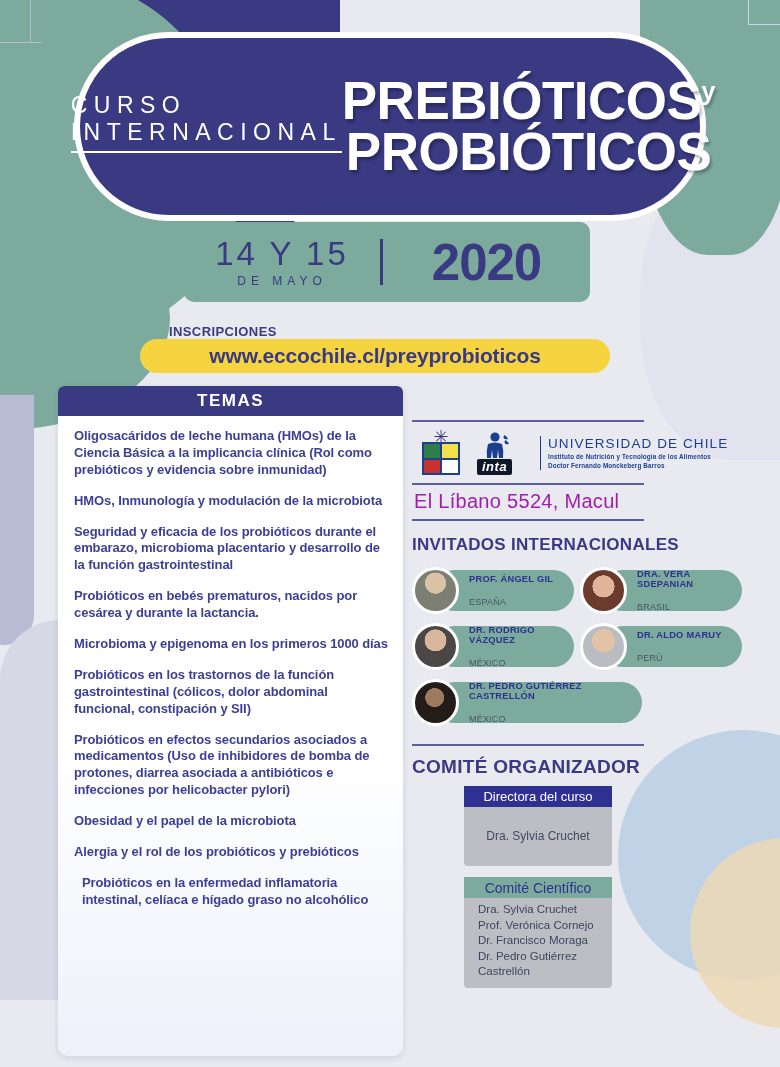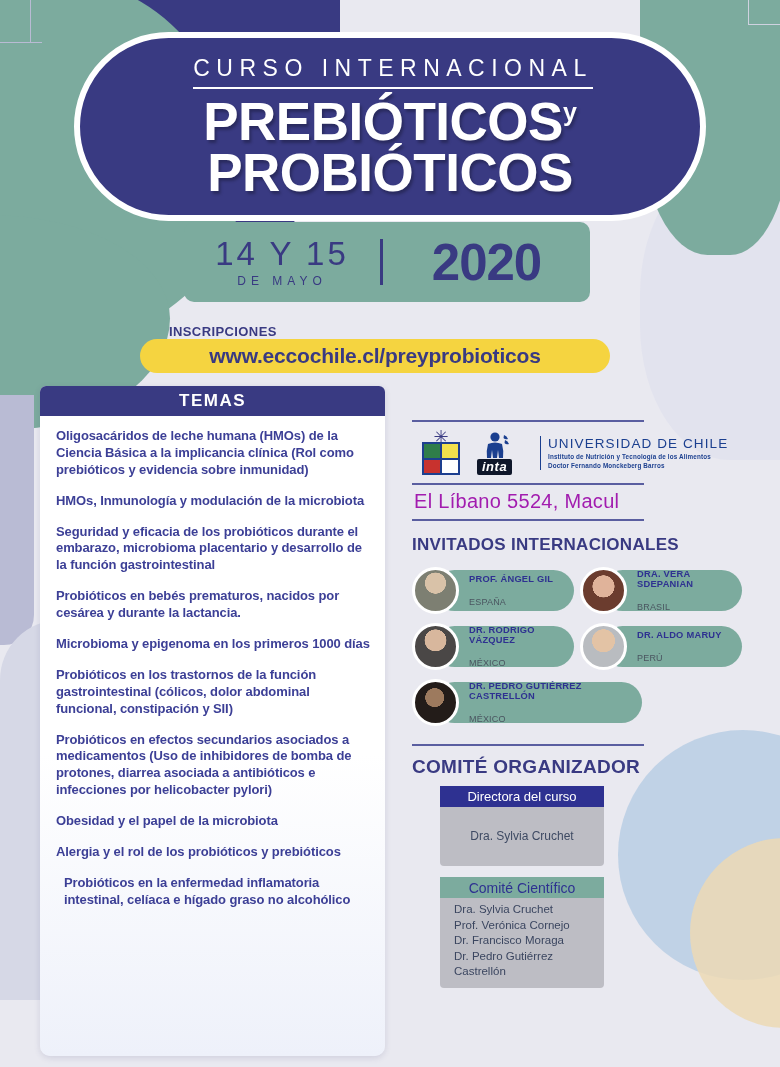--- a/index.html
+++ b/index.html
@@ -83,21 +83,21 @@
 
   
   .title-pill {
     position: absolute;
     left: 74px; top: 32px;
     width: 632px; height: 189px;
     background: #393a82;
     border: 6px solid #ffffff;
     border-radius: 95px;
     z-index: 5;
-    display: flex; flex-direction: column;
+    display: flex; flex-direction: row;
     align-items: center; justify-content: center;
     color: #ffffff;
   }
   .kicker {
     font-size: 23px; letter-spacing: 6.5px; font-weight: 400;
     padding-bottom: 5px; border-bottom: 2px solid #ffffff;
     margin-bottom: 8px; margin-left: 6px;
   }
   .headline {
     font-weight: bold; font-size: 53px; line-height: .96;
@@ -141,21 +141,21 @@
     background: #f5d440; border-radius: 17px;
     display: flex; align-items: center; justify-content: center;
     z-index: 6;
   }
   .url-pill span {
     color: #393a82; font-weight: bold; font-size: 21px; letter-spacing: -.2px;
   }
 
   
   .temas-card {
-    position: absolute; left: 40px; top: 386px;
+    position: absolute; left: 58px; top: 386px;
     width: 345px; height: 670px;
     background: linear-gradient(180deg,#ffffff 0%,#ffffff 55%,#eef1fa 100%);
     border-radius: 6px 6px 10px 10px;
     box-shadow: 0 2px 6px rgba(60,60,110,.14);
     z-index: 6; overflow: hidden;
   }
   .temas-head {
     height: 30px; background: #393a82;
     display: flex; align-items: center; justify-content: center;
     color: #ffffff; font-weight: bold; font-size: 17px; letter-spacing: 1.5px;
@@ -234,21 +234,21 @@
     border: 3px solid #ffffff; flex: none; overflow: hidden;
   }
   .guest .txt { position: relative; z-index: 2; padding-left: 10px; }
   .g-name { color: #2e3191; font-weight: bold; font-size: 9.3px; letter-spacing: .25px; }
   .g-country { color: #4a5560; font-size: 9px; letter-spacing: .2px; margin-top: 13px; }
 
   
   .committee { margin-top: 18px; }
   .committee .rule { margin-bottom: 10px; }
   .comm-title { color: #393a82; font-weight: bold; font-size: 19px; letter-spacing: .3px; margin-bottom: 8px; }
-  .comm-box { width: 164px; margin-left: 28px; }
+  .comm-box { width: 148px; margin-left: 52px; }
   .comm-head {
     height: 21px; display: flex; align-items: center; justify-content: center;
     color: #ffffff; font-size: 13px;
   }
   .comm-head.blue { background: #2e3191; }
   .comm-head.green { background: #7cab9e; color: #2e3191; font-size: 14px; }
   .comm-body {
     background: #bdbdc4; padding: 10px 0;
     display: flex; flex-direction: column; align-items: center;
     border-radius: 0 0 4px 4px;

